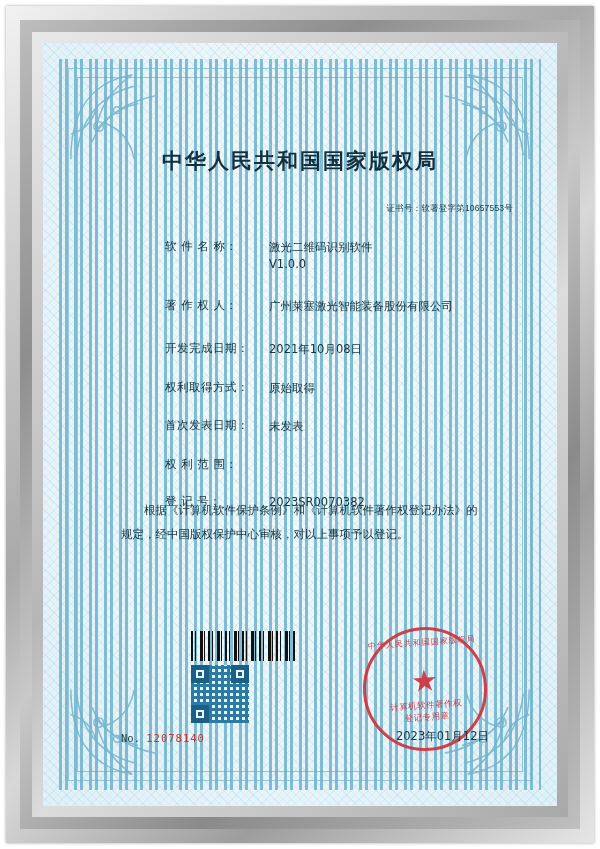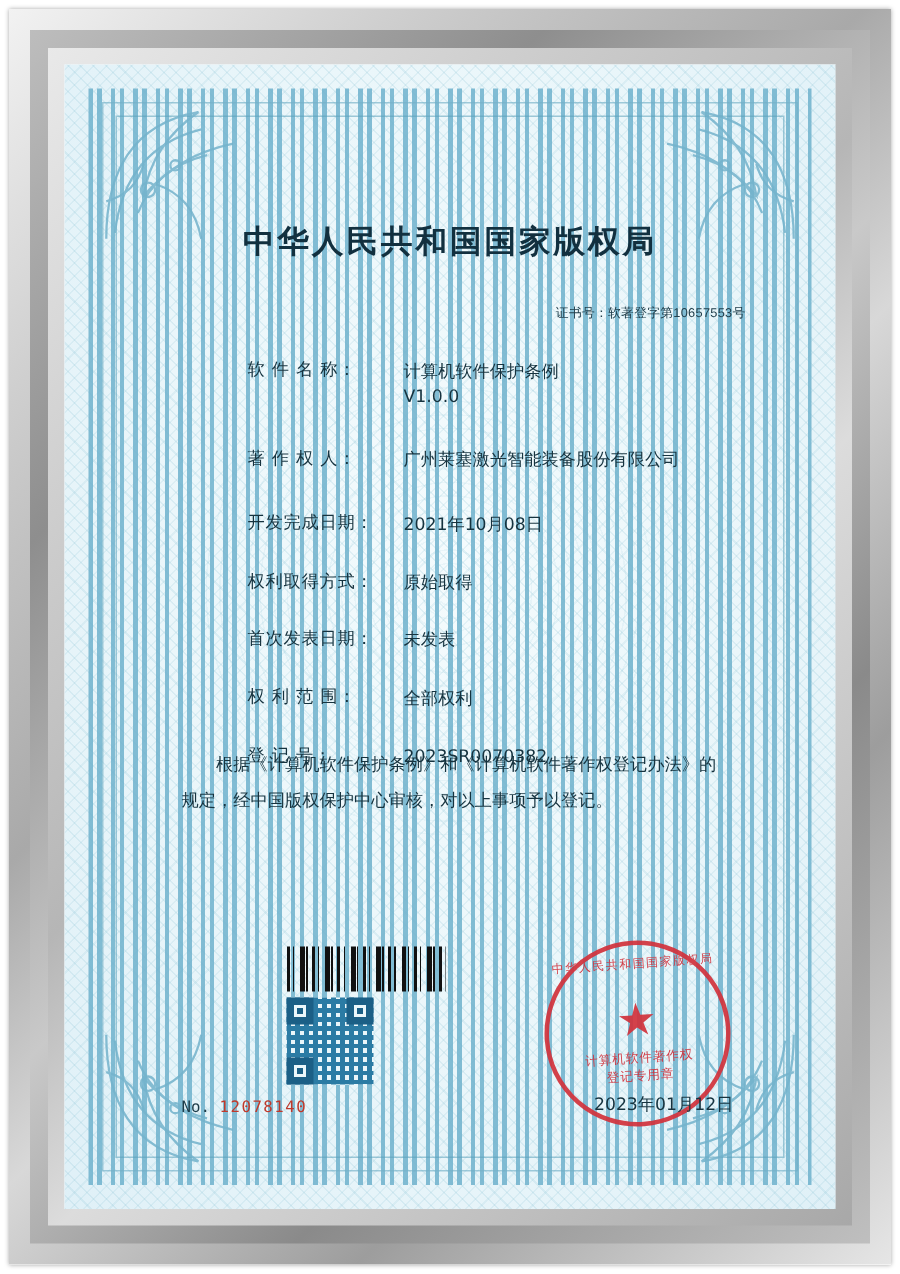--- a/index.html
+++ b/index.html
@@ -96,21 +96,21 @@
   .title-sub {
     margin-top: 18px;
     font-family: "DejaVu Serif","Liberation Serif", serif;
     font-size: 20px;
     font-weight: 700;
     color: #12303f;
     letter-spacing: 2px;
   }
   .cert-no {
     position: absolute;
-    right: 60px;
+    right: 44px;
     top: 160px;
     font-size: 8.5px;
     color: #22404d;
     letter-spacing: .2px;
     white-space: nowrap;
   }
   
   .fields {
     position: absolute;
     left: 78px; right: 60px; top: 196px;
@@ -313,21 +313,21 @@
           <div class="head">
             <div class="title-main">中华人民共和国国家版权局</div>
           </div>
           <div class="cert-no">证书号：软著登字第10657553号</div>
 
           <div class="fields">
 
             <div class="row gap-lg">
               <div class="lab">软 件 名 称：</div>
               <div class="val">
-                <span>计算机软件保护条例</span>
+                <span>激光二维码识别软件</span>
                 <span class="v2">V1.0.0</span>
               </div>
             </div>
 
             <div class="row gap-lg">
               <div class="lab">著 作 权 人：</div>
               <div class="val">广州莱塞激光智能装备股份有限公司</div>
             </div>
 
             <div class="row tight">
@@ -340,21 +340,20 @@
               <div class="val">原始取得</div>
             </div>
 
             <div class="row tight">
               <div class="lab">首次发表日期：</div>
               <div class="val">未发表</div>
             </div>
 
             <div class="row tight">
               <div class="lab">权 利 范 围：</div>
-              <div class="val">全部权利</div>
             </div>
 
             <div class="row">
               <div class="lab">登 记 号：</div>
               <div class="val">2023SR0070382</div>
             </div>
 
           </div>
 
           <div class="para">

